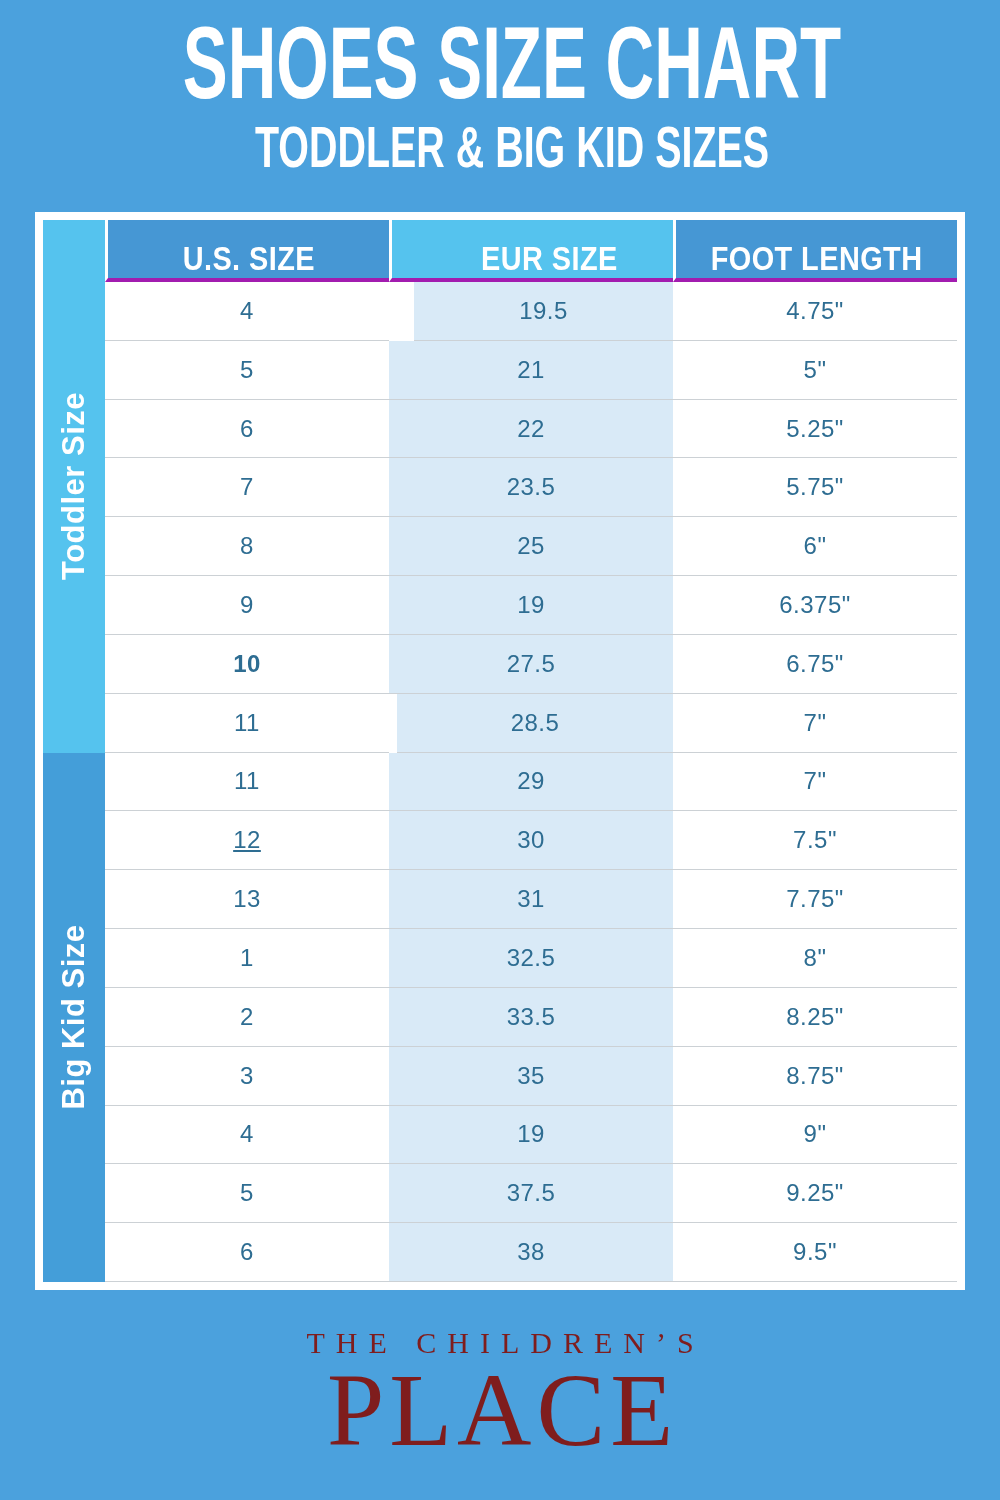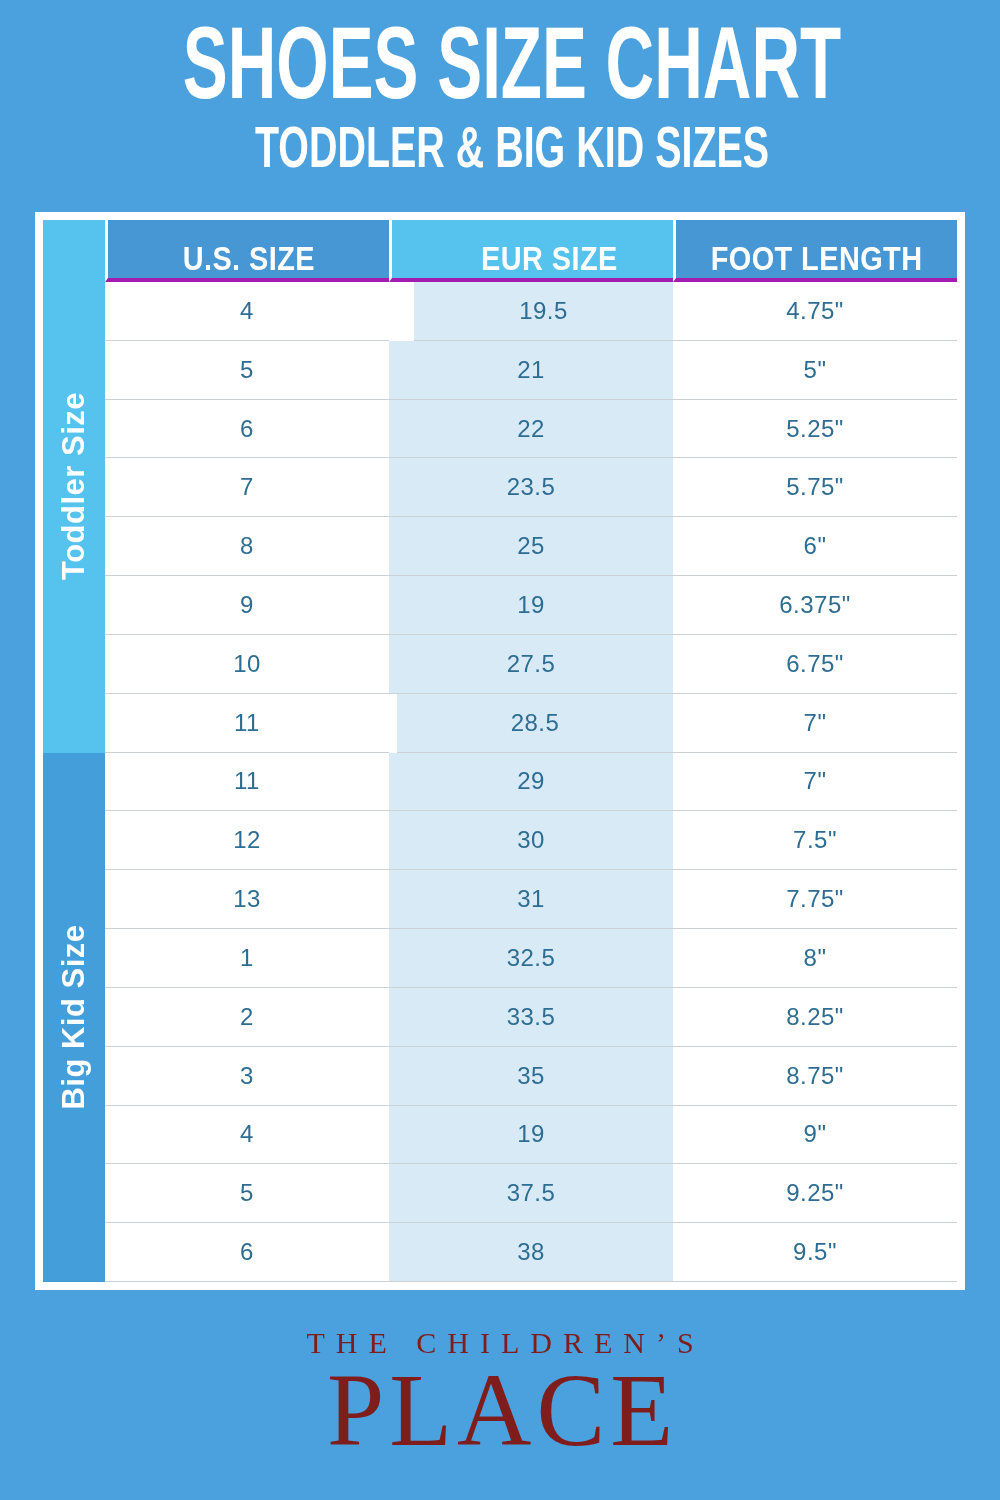--- a/index.html
+++ b/index.html
@@ -172,33 +172,33 @@
       <div class="td" style="grid-area: 4 / 4;">5.25"</div>
       <div class="td" style="grid-area: 5 / 2;">7</div>
       <div class="td td-eur" style="grid-area: 5 / 3;">23.5</div>
       <div class="td" style="grid-area: 5 / 4;">5.75"</div>
       <div class="td" style="grid-area: 6 / 2;">8</div>
       <div class="td td-eur" style="grid-area: 6 / 3;">25</div>
       <div class="td" style="grid-area: 6 / 4;">6"</div>
       <div class="td" style="grid-area: 7 / 2;">9</div>
       <div class="td td-eur" style="grid-area: 7 / 3;">19</div>
       <div class="td" style="grid-area: 7 / 4;">6.375"</div>
-      <div class="td" style="grid-area: 8 / 2;">10</div>
+      <div class="td" style="grid-area: 8 / 2; font-weight: bold;">10</div>
       <div class="td td-eur" style="grid-area: 8 / 3;">27.5</div>
       <div class="td" style="grid-area: 8 / 4;">6.75"</div>
       <div class="td" style="grid-area: 9 / 2;">11</div>
       <div class="td td-eur" style="grid-area: 9 / 3; margin-left: 8px;">28.5</div>
       <div class="td" style="grid-area: 9 / 4;">7"</div>
       <div class="side side-bigkid" style="grid-area: 10 / 1 / 19;">
         <span class="side-label">Big Kid Size</span>
       </div>
       <div class="td" style="grid-area: 10 / 2;">11</div>
       <div class="td td-eur" style="grid-area: 10 / 3;">29</div>
       <div class="td" style="grid-area: 10 / 4;">7"</div>
-      <div class="td" style="grid-area: 11 / 2;">12</div>
+      <div class="td" style="grid-area: 11 / 2; text-decoration: underline;">12</div>
       <div class="td td-eur" style="grid-area: 11 / 3;">30</div>
       <div class="td" style="grid-area: 11 / 4;">7.5"</div>
       <div class="td" style="grid-area: 12 / 2;">13</div>
       <div class="td td-eur" style="grid-area: 12 / 3;">31</div>
       <div class="td" style="grid-area: 12 / 4;">7.75"</div>
       <div class="td" style="grid-area: 13 / 2;">1</div>
       <div class="td td-eur" style="grid-area: 13 / 3;">32.5</div>
       <div class="td" style="grid-area: 13 / 4;">8"</div>
       <div class="td" style="grid-area: 14 / 2;">2</div>
       <div class="td td-eur" style="grid-area: 14 / 3;">33.5</div>

